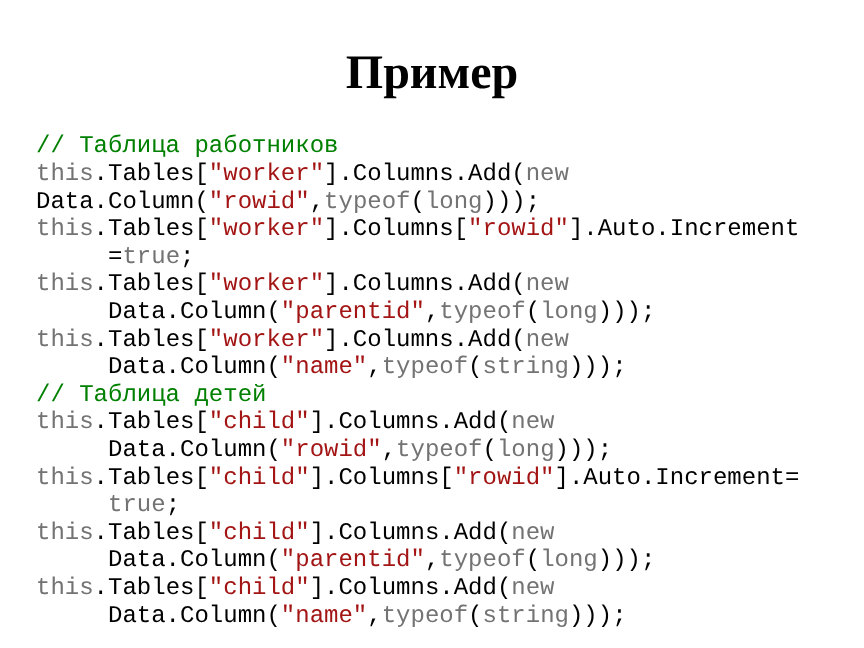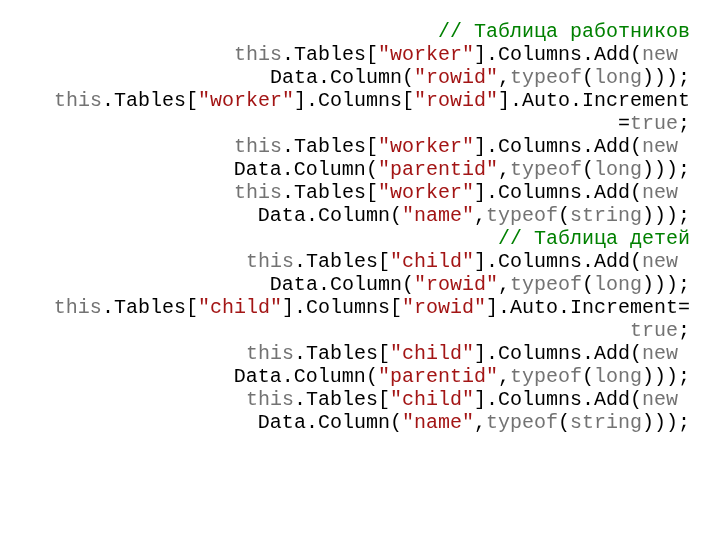--- a/index.html
+++ b/index.html
@@ -23,24 +23,24 @@
     font-weight: bold;
     color: #000;
     margin: 16px 0 28px 0;
   }
   .code {
     font-family: "Courier New", Courier, monospace;
     font-size: 20px;
     line-height: 1.15;
     white-space: pre;
     color: #000;
-    text-align: right;
   }
   .c-comment { color: #008000; }
   .c-str { color: #a31515; }
   .c-kw { color: #737373; }
 </style>
 </head>
 <body>
 
 <div class="slide">
+  <div class="title">Пример</div>
   <div class="code" id="code-block"><div><span class="c-comment">// Таблица работников</span></div><div><span class="c-kw">this</span><span>.Tables[</span><span class="c-str">"worker"</span><span>].Columns.Add(</span><span class="c-kw">new</span><span> </span></div><div><span>Data.Column(</span><span class="c-str">"rowid"</span><span>,</span><span class="c-kw">typeof</span><span>(</span><span class="c-kw">long</span><span>)));</span></div><div><span class="c-kw">this</span><span>.Tables[</span><span class="c-str">"worker"</span><span>].Columns[</span><span class="c-str">"rowid"</span><span>].Auto.Increment</span></div><div><span>     =</span><span class="c-kw">true</span><span>;</span></div><div><span class="c-kw">this</span><span>.Tables[</span><span class="c-str">"worker"</span><span>].Columns.Add(</span><span class="c-kw">new</span><span> </span></div><div><span>     Data.Column(</span><span class="c-str">"parentid"</span><span>,</span><span class="c-kw">typeof</span><span>(</span><span class="c-kw">long</span><span>)));</span></div><div><span class="c-kw">this</span><span>.Tables[</span><span class="c-str">"worker"</span><span>].Columns.Add(</span><span class="c-kw">new</span><span> </span></div><div><span>     Data.Column(</span><span class="c-str">"name"</span><span>,</span><span class="c-kw">typeof</span><span>(</span><span class="c-kw">string</span><span>)));</span></div><div><span class="c-comment">// Таблица детей</span></div><div><span class="c-kw">this</span><span>.Tables[</span><span class="c-str">"child"</span><span>].Columns.Add(</span><span class="c-kw">new</span><span> </span></div><div><span>     Data.Column(</span><span class="c-str">"rowid"</span><span>,</span><span class="c-kw">typeof</span><span>(</span><span class="c-kw">long</span><span>)));</span></div><div><span class="c-kw">this</span><span>.Tables[</span><span class="c-str">"child"</span><span>].Columns[</span><span class="c-str">"rowid"</span><span>].Auto.Increment=</span></div><div><span>     </span><span class="c-kw">true</span><span>;</span></div><div><span class="c-kw">this</span><span>.Tables[</span><span class="c-str">"child"</span><span>].Columns.Add(</span><span class="c-kw">new</span><span> </span></div><div><span>     Data.Column(</span><span class="c-str">"parentid"</span><span>,</span><span class="c-kw">typeof</span><span>(</span><span class="c-kw">long</span><span>)));</span></div><div><span class="c-kw">this</span><span>.Tables[</span><span class="c-str">"child"</span><span>].Columns.Add(</span><span class="c-kw">new</span><span> </span></div><div><span>     Data.Column(</span><span class="c-str">"name"</span><span>,</span><span class="c-kw">typeof</span><span>(</span><span class="c-kw">string</span><span>)));</span></div></div>
 </div>
 
 </body></html>

